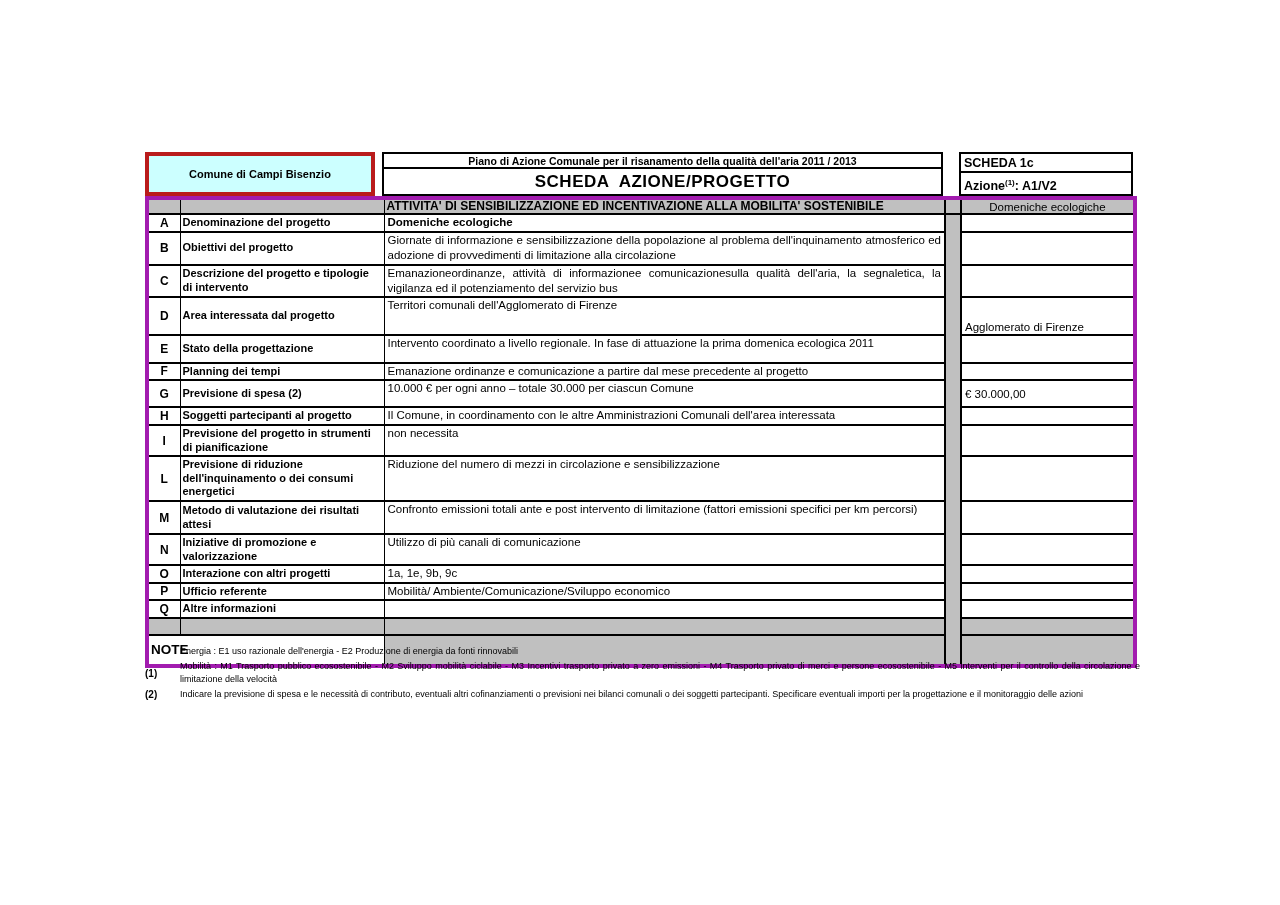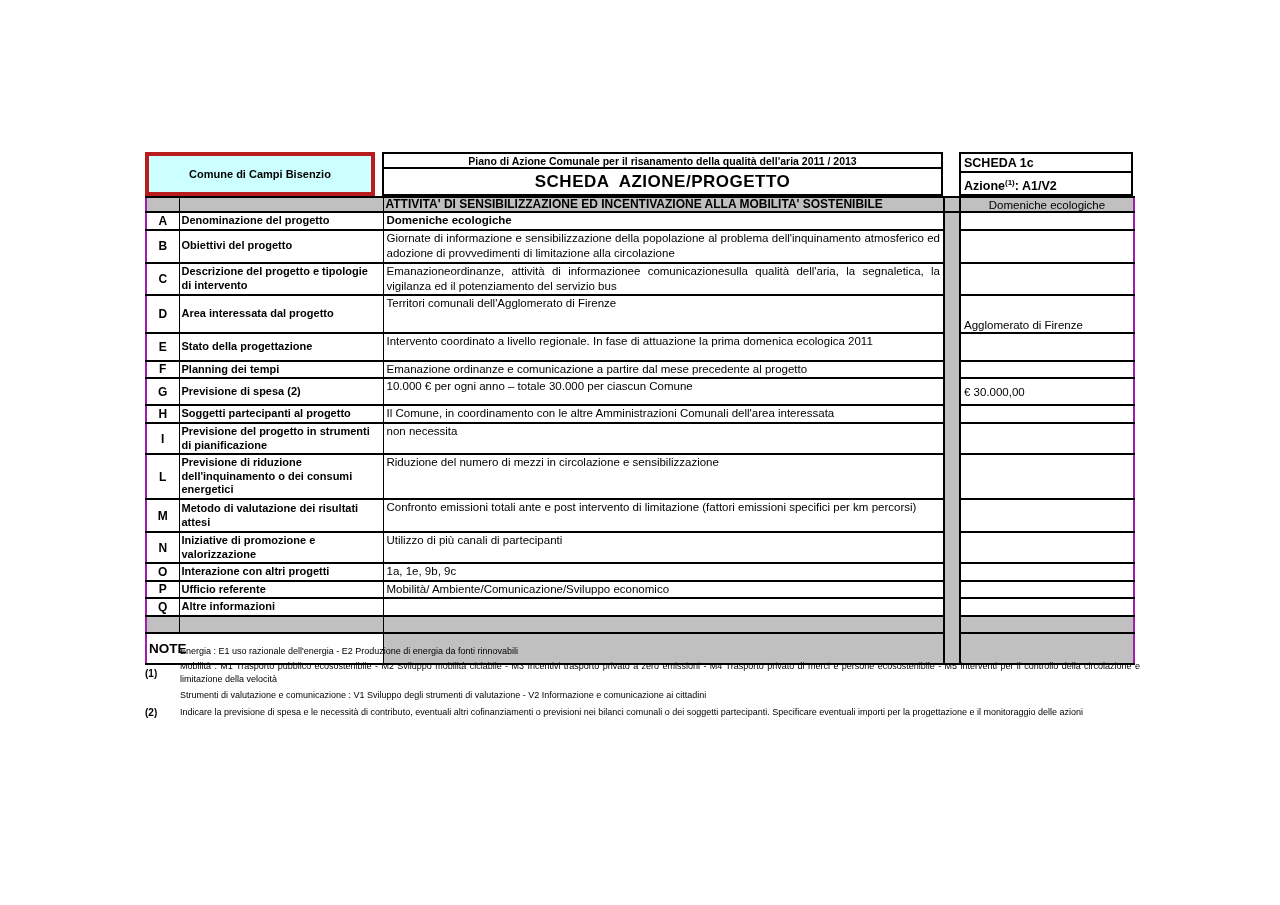--- a/index.html
+++ b/index.html
@@ -27,21 +27,21 @@
   .sheet-title {
     height: 25px; text-align: center; font-weight: bold; font-size: 17px;
     line-height: 25px; white-space: pre; letter-spacing: .5px;
   }
   .ref-box { position: absolute; left: 814px; top: 0; width: 174px; height: 44px; border: 2px solid #000; background:#fff; }
   .sheet-ref { height: 19px; border-bottom: 2px solid #000; font-weight: bold; font-size: 12.5px; line-height: 18px; padding-left: 3px; }
   .action-ref { height: 21px; font-weight: bold; font-size: 12.5px; line-height: 20px; padding-left: 3px; white-space: pre; }
   .action-ref sup { font-size: 8px; font-weight: bold; }
 
   
-  table { border-collapse: collapse; width: 988px; table-layout: fixed; border: 2px solid #a21caf; }
+  table { border-collapse: collapse; width: 988px; table-layout: fixed; border: 4px solid #a21caf; }
   td { border: 1px solid #000; border-top-width: 2px; border-bottom-width: 2px; overflow: hidden; }
   .gray { background: var(--gray, #C0C0C0); }
   .band-row { height: 15px; }
   .letter  { text-align: center; vertical-align: middle; font-weight: bold; font-size: 12px; }
   .rlabel  { vertical-align: middle; font-weight: bold; font-size: 11px; line-height: 13.5px; padding: 1px 2px; }
   .rcontent{ vertical-align: top; font-size: 11.5px; line-height: 15px; padding: 0 3px; }
   .rcontent.cbold { font-weight: bold; }
   .rcontent.just { text-align: justify; }
   .strip { background: var(--gray, #C0C0C0); border-left-width: 2px; border-right-width: 2px; }
   .rright { vertical-align: top; font-size: 11.5px; padding: 0 3px; line-height: 14px; }
@@ -157,21 +157,21 @@
         </tr>
         <tr style="height: 33px;">
           <td class="letter">M</td>
           <td class="rlabel">Metodo di valutazione dei risultati attesi</td>
           <td class="rcontent just">Confronto emissioni totali ante e post intervento di limitazione (fattori emissioni specifici per km percorsi)</td>
           <td class="rright"></td>
         </tr>
         <tr style="height: 31px;">
           <td class="letter">N</td>
           <td class="rlabel">Iniziative di promozione e valorizzazione</td>
-          <td class="rcontent ">Utilizzo di più canali di partecipanti</td>
+          <td class="rcontent ">Utilizzo di più canali di comunicazione</td>
           <td class="rright"></td>
         </tr>
         <tr style="height: 15px;">
           <td class="letter">O</td>
           <td class="rlabel">Interazione con altri progetti</td>
           <td class="rcontent ">1a, 1e, 9b, 9c</td>
           <td class="rright"></td>
         </tr>
         <tr style="height: 16px;">
           <td class="letter">P</td>
@@ -198,20 +198,19 @@
       </tr>
     </tbody>
   </table>
 
   <div class="fns" style="position:absolute; left:0; top:493px; width:995px;">
     <div class="fn-line">Energia : E1 uso razionale dell'energia - E2 Produzione di energia da fonti rinnovabili</div>
     <div class="fn-row">
       <div class="fn-marker">(1)</div>
       <div class="fn-text">Mobilità : M1 Trasporto pubblico ecosostenibile - M2 Sviluppo mobilità ciclabile - M3 Incentivi trasporto privato a zero emissioni - M4 Trasporto privato di merci e persone ecosostenibile - M5 interventi per il controllo della circolazione e limitazione della velocità</div>
     </div>
-    <div class="fn-line" style="margin-top:3px; margin-bottom:4px;">Strumenti di valutazione e comunicazione : V1 Sviluppo degli strumenti di valutazione  - V2 Informazione e comunicazione ai cittadini</div>
     <div class="fn-row">
       <div class="fn-marker">(2)</div>
       <div class="fn-text">Indicare la previsione di spesa e le necessità di contributo, eventuali altri cofinanziamenti o previsioni nei bilanci comunali o dei soggetti partecipanti. Specificare eventuali importi per la progettazione e il monitoraggio delle azioni</div>
     </div>
   </div>
 
 </div>
 
 </body></html>

